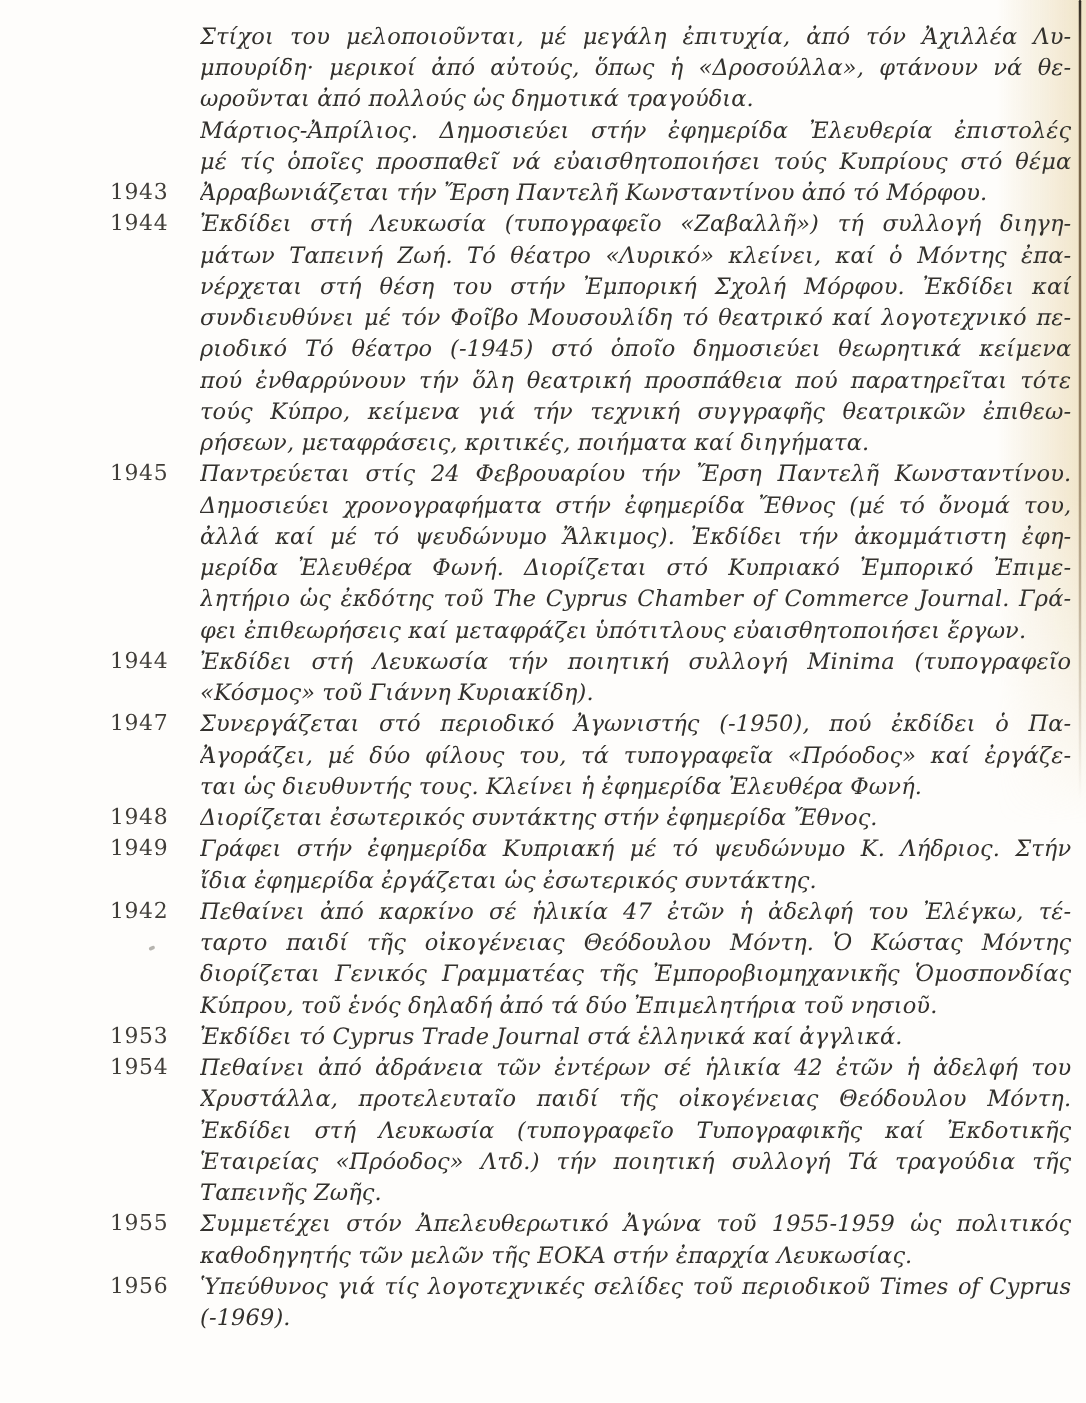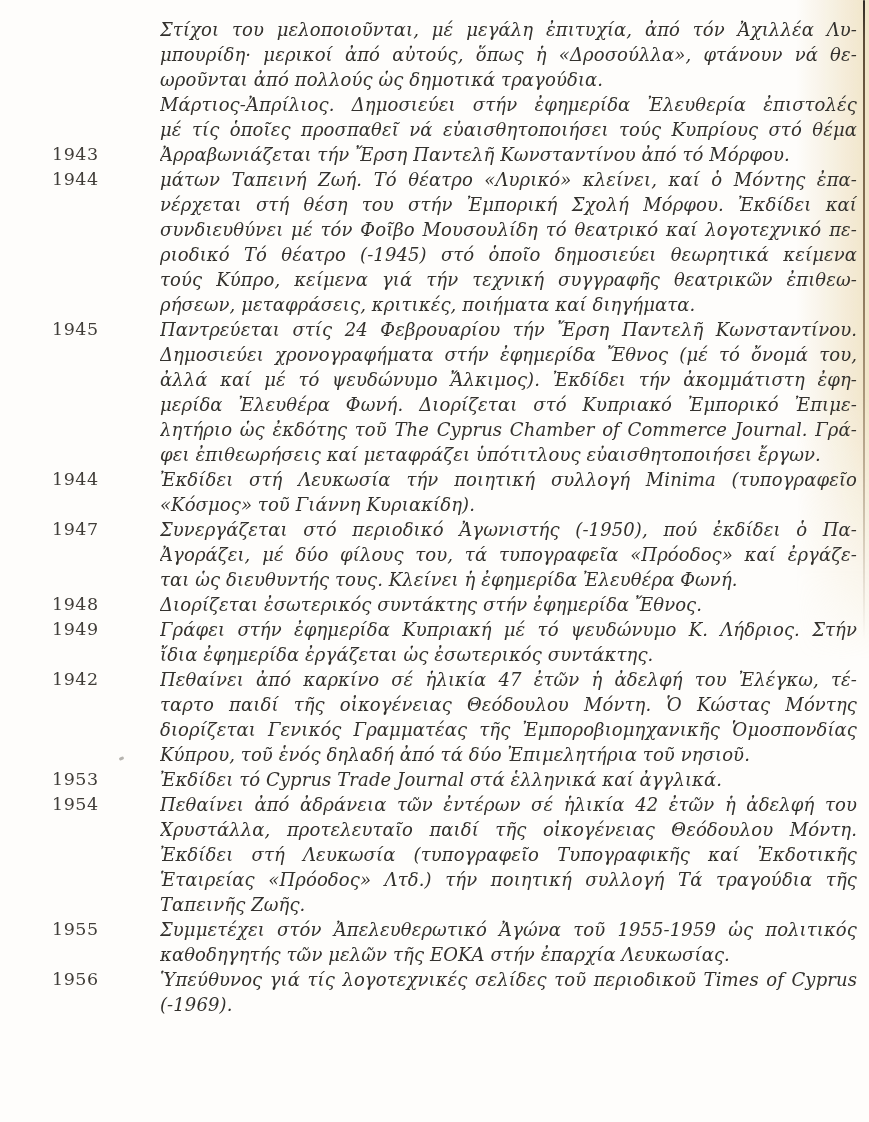--- a/index.html
+++ b/index.html
@@ -40,21 +40,21 @@
     background: rgba(95,90,82,0.45);
     border-radius: 2px;
     transform: rotate(-25deg);
   }
   .content {
     position: absolute; top: 17px; left: 0;
   }
   .entry { display: flex; }
   .year-col {
     flex: 0 0 160px; width: 160px;
-    box-sizing: border-box; padding-left: 52px;
+    box-sizing: border-box; padding-left: 88px;
     font-size: 17.5px; line-height: 25px;
     font-style: normal;
     color: #403d38;
     letter-spacing: 0.5px;
   }
   .body-col {
     flex: 0 0 697px; width: 697px;
     font-style: italic;
     font-size: 18px; line-height: 25px;
     color: #33312d;
@@ -88,24 +88,26 @@
       </div>
       <div class="entry">
         <div class="year-col">1943</div>
         <div class="body-col">
           <div class="line">Ἀρραβωνιάζεται τήν Ἔρση Παντελῆ Κωνσταντίνου ἀπό τό Μόρφου.</div>
         </div>
       </div>
       <div class="entry">
         <div class="year-col">1944</div>
         <div class="body-col">
+          <div class="line fill">Ἐκδίδει στή Λευκωσία (τυπογραφεῖο «Ζαβαλλῆ») τή συλλογή διηγη-</div>
           <div class="line fill">μάτων Ταπεινή Ζωή. Τό θέατρο «Λυρικό» κλείνει, καί ὁ Μόντης ἐπα-</div>
           <div class="line fill">νέρχεται στή θέση του στήν Ἐμπορική Σχολή Μόρφου. Ἐκδίδει καί</div>
           <div class="line fill">συνδιευθύνει μέ τόν Φοῖβο Μουσουλίδη τό θεατρικό καί λογοτεχνικό πε-</div>
           <div class="line fill">ριοδικό Τό θέατρο (-1945) στό ὁποῖο δημοσιεύει θεωρητικά κείμενα</div>
+          <div class="line fill">πού ἐνθαρρύνουν τήν ὅλη θεατρική προσπάθεια πού παρατηρεῖται τότε</div>
           <div class="line fill">τούς Κύπρο, κείμενα γιά τήν τεχνική συγγραφῆς θεατρικῶν ἐπιθεω-</div>
           <div class="line">ρήσεων, μεταφράσεις, κριτικές, ποιήματα καί διηγήματα.</div>
         </div>
       </div>
       <div class="entry">
         <div class="year-col">1945</div>
         <div class="body-col">
           <div class="line fill">Παντρεύεται στίς 24 Φεβρουαρίου τήν Ἔρση Παντελῆ Κωνσταντίνου.</div>
           <div class="line fill">Δημοσιεύει χρονογραφήματα στήν ἐφημερίδα Ἔθνος (μέ τό ὄνομά του,</div>
           <div class="line fill">ἀλλά καί μέ τό ψευδώνυμο Ἄλκιμος). Ἐκδίδει τήν ἀκομμάτιστη ἐφη-</div>

